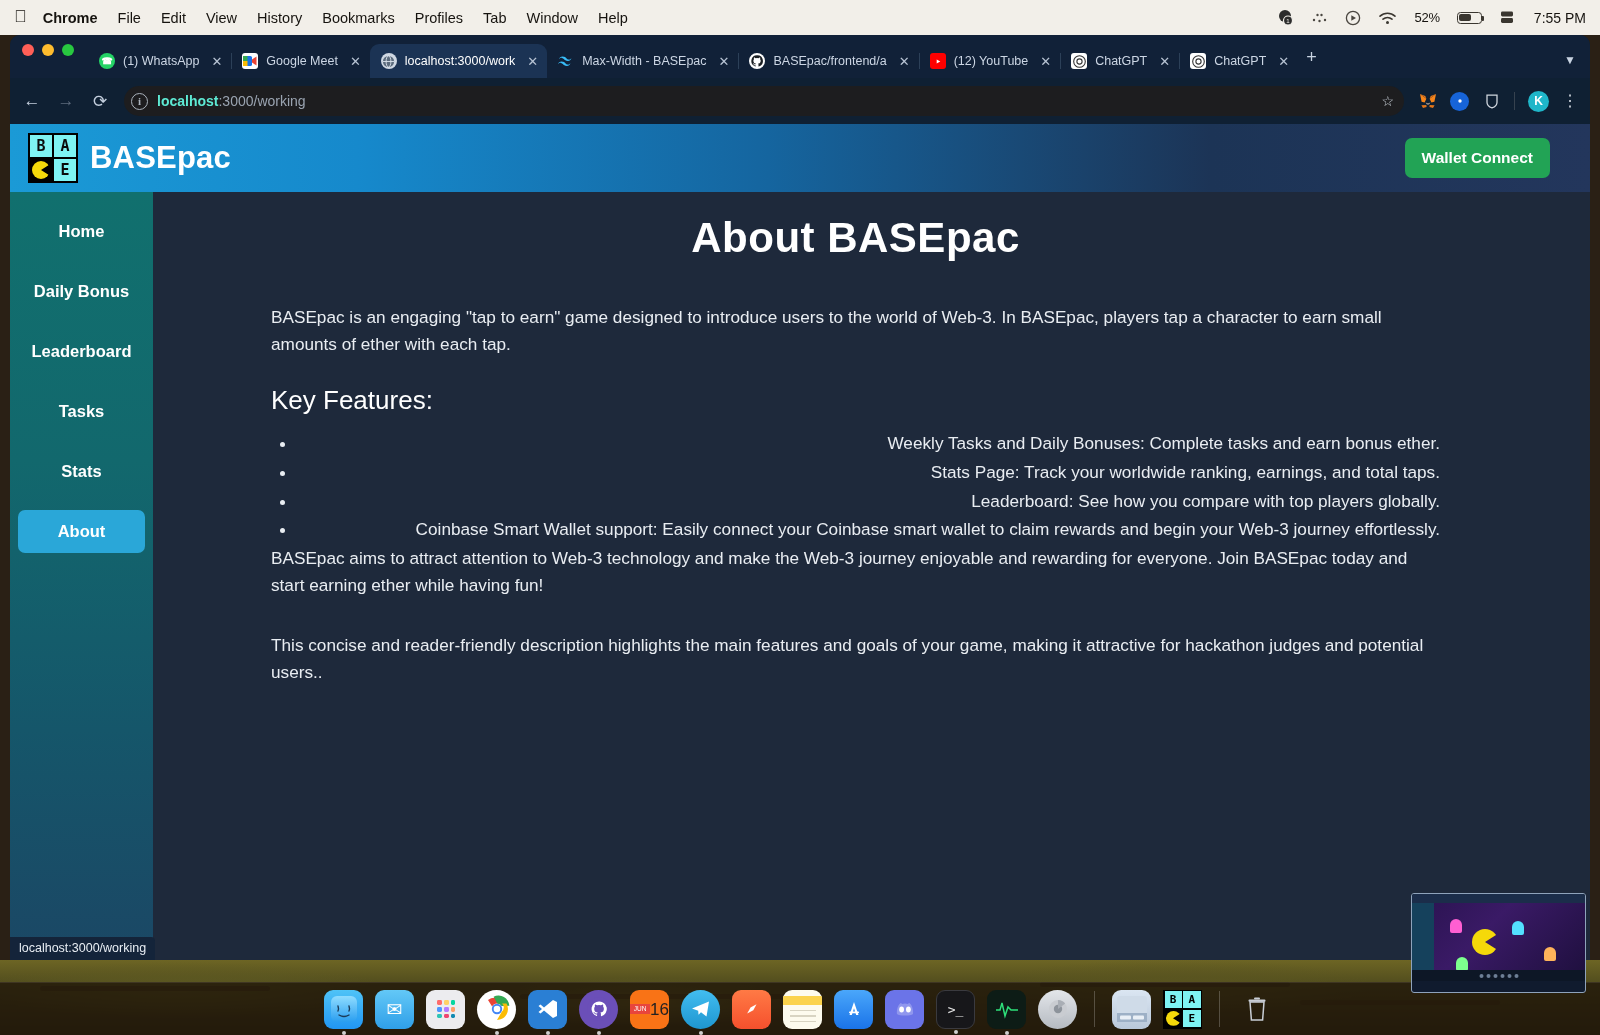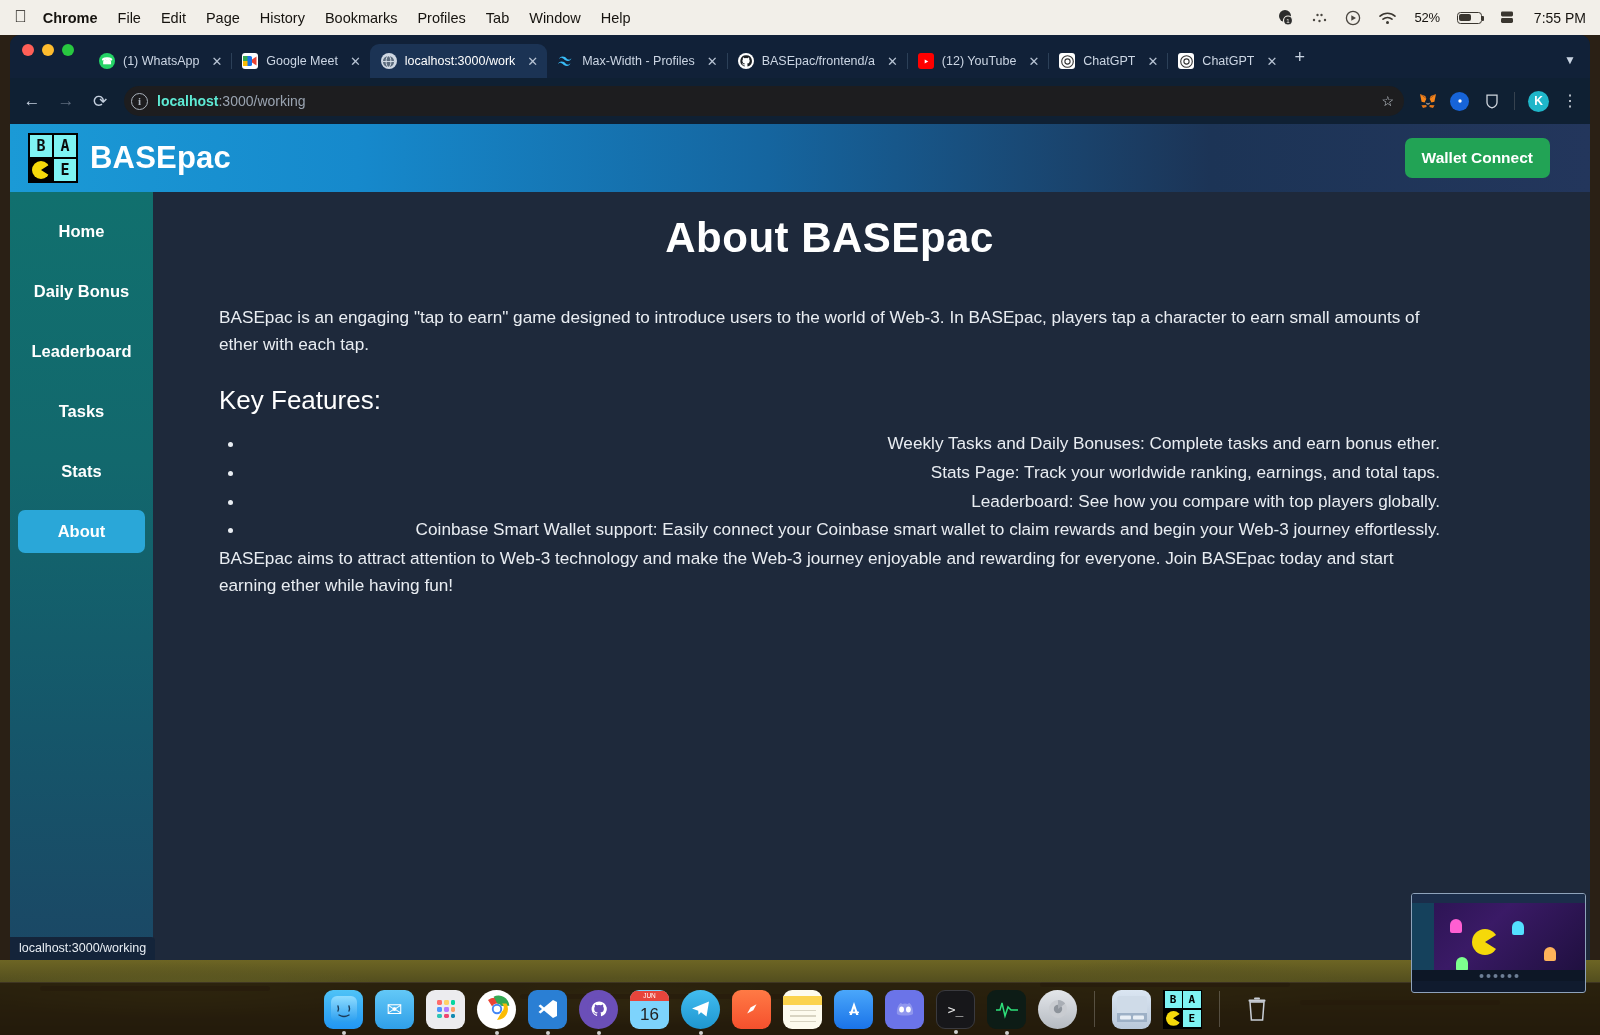--- a/index.html
+++ b/index.html
@@ -143,21 +143,21 @@
     padding: 18px 8px 0 8px;
     display: flex; flex-direction: column; gap: 17px;
   }
   .nav-item {
     color: #ffffff; font-size: 16.5px; font-weight: bold;
     padding: 12px 8px; border-radius: 7px;
     text-align: center; cursor: pointer; white-space: nowrap;
   }
   .nav-item.active { background: #2aa7d8; }
 
-  .content { flex: 1; background: #1e293b; padding: 22px 150px 0 66px; overflow: hidden; }
+  .content { flex: 1; background: #1e293b; padding: 22px 150px 0 118px; overflow: hidden; }
   .page-title {
     text-align: center; color: #ffffff;
     font-size: 42px; font-weight: bold; letter-spacing: 0.5px;
     margin-bottom: 42px;
   }
   .content p, .content li { color: #e9edf2; font-size: 17.2px; line-height: 1.55; }
   .content p { margin-bottom: 8px; }
   .section-h {
     color: #ffffff; font-size: 26px; font-weight: normal;
     margin: 28px 0 14px 0;
@@ -229,21 +229,21 @@
   .pv-dots i { width: 4px; height: 4px; border-radius: 50%; background: #6d7f96; display: block; }
 </style>
 </head>
 <body>
 
 <div class="menubar">
   <span class="apple"></span>
   <span class="mi bold">Chrome</span>
   <span class="mi">File</span>
   <span class="mi">Edit</span>
-  <span class="mi">Page</span>
+  <span class="mi">View</span>
   <span class="mi">History</span>
   <span class="mi">Bookmarks</span>
   <span class="mi">Profiles</span>
   <span class="mi">Tab</span>
   <span class="mi">Window</span>
   <span class="mi">Help</span>
   <span class="spacer"></span>
   <span class="right">
     <span class="mb-icon">
       <svg width="17" height="17" viewBox="0 0 17 17">
@@ -332,21 +332,21 @@
         <span class="title">localhost:3000/work</span>
         <span class="tabx">✕</span>
       </div>
       <div class="tab">
         <span class="favicon">
           <svg width="16" height="11" viewBox="0 0 16 11">
               <path d="M4.5 0.5C2.7 0.5 1.6 1.4 1 3.2c0.9-1.2 1.9-1.6 3.1-1.3 0.7 0.2 1.2 0.7 1.7 1.2 0.9 0.9 1.9 1.9 4.1 1.9 1.8 0 2.9-0.9 3.5-2.7-0.9 1.2-1.9 1.6-3.1 1.3-0.7-0.2-1.2-0.7-1.7-1.2C7.7 1.5 6.7 0.5 4.5 0.5z" fill="#38bdf8"></path>
               <path d="M1 5.5C-0.8 5.5 -1.9 6.4 -2.5 8.2c0.9-1.2 1.9-1.6 3.1-1.3 0.7 0.2 1.2 0.7 1.7 1.2 0.9 0.9 1.9 1.9 4.1 1.9 1.8 0 2.9-0.9 3.5-2.7-0.9 1.2-1.9 1.6-3.1 1.3C6.1 8.4 5.6 7.9 5.1 7.4 4.2 6.5 3.2 5.5 1 5.5z" fill="#38bdf8" transform="translate(2.5 0)"></path>
             </svg>
         </span>
-        <span class="title">Max-Width - Profiles</span>
+        <span class="title">Max-Width - BASEpac</span>
         <span class="tabx">✕</span>
           <span class="sep"></span>
       </div>
       <div class="tab">
         <span class="favicon" style="background:#ffffff;border-radius:50%;">
           <svg width="14" height="14" viewBox="0 0 14 14">
               <circle cx="7" cy="7" r="7" fill="#fff"></circle>
               <path d="M7 1.3a5.7 5.7 0 0 0-1.8 11.1c0.3 0.05 0.4-0.12 0.4-0.27v-1c-1.6 0.35-1.95-0.68-1.95-0.68-0.26-0.67-0.64-0.85-0.64-0.85-0.53-0.36 0.04-0.35 0.04-0.35 0.58 0.04 0.89 0.6 0.89 0.6 0.52 0.89 1.36 0.63 1.7 0.48 0.05-0.38 0.2-0.63 0.37-0.78-1.28-0.15-2.63-0.64-2.63-2.85 0-0.63 0.22-1.14 0.59-1.55-0.06-0.15-0.26-0.74 0.06-1.53 0 0 0.48-0.16 1.58 0.59a5.4 5.4 0 0 1 2.88 0c1.1-0.75 1.58-0.59 1.58-0.59 0.32 0.79 0.12 1.38 0.06 1.53 0.37 0.41 0.59 0.92 0.59 1.55 0 2.22-1.35 2.7-2.64 2.84 0.21 0.18 0.39 0.53 0.39 1.07v1.58c0 0.15 0.1 0.33 0.4 0.27A5.7 5.7 0 0 0 7 1.3z" fill="#1b1f23"></path>
             </svg>
         </span>
@@ -456,20 +456,21 @@
 
         <h2 class="section-h">Key Features:</h2>
         <ul class="feature-list">
           <li>Weekly Tasks and Daily Bonuses: Complete tasks and earn bonus ether.</li>
           <li>Stats Page: Track your worldwide ranking, earnings, and total taps.</li>
           <li>Leaderboard: See how you compare with top players globally.</li>
           <li>Coinbase Smart Wallet support: Easily connect your Coinbase smart wallet to claim rewards and begin your Web-3 journey effortlessly.</li>
         </ul>
 
         <p>BASEpac aims to attract attention to Web-3 technology and make the Web-3 journey enjoyable and rewarding for everyone. Join BASEpac today and start earning ether while having fun!</p>
+        <p class="gap-p">This concise and reader-friendly description highlights the main features and goals of your game, making it attractive for hackathon judges and potential users..</p>
       </main>
     </div>
 
     <div class="statusbar">localhost:3000/working</div>
   </div>
 </div>
 
 <div class="wallpaper">
   <span class="wall-streak" style="left:40px;top:26px;width:230px;"></span>
   <span class="wall-streak" style="left:520px;top:34px;width:280px;"></span>
@@ -524,21 +525,21 @@
     <svg width="22" height="22" viewBox="0 0 22 22">
         <path d="M16 2 L20 4 V18 L16 20 L7 12.5 L3.5 15.5 L1.5 14 L5 11 L1.5 8 L3.5 6.5 L7 9.5 Z" fill="#fff"></path>
       </svg>
   </div>
   <div class="dock-ic running" style="background:#6b4fb8;border-radius:50%;">
     <svg width="24" height="24" viewBox="0 0 24 24">
         <circle cx="12" cy="12" r="12" fill="#6b4fb8"></circle>
         <path d="M12 4.5a7.5 7.5 0 0 0-2.4 14.6c0.38 0.07 0.5-0.16 0.5-0.36v-1.3c-2.1 0.45-2.55-0.9-2.55-0.9-0.34-0.88-0.84-1.12-0.84-1.12-0.7-0.47 0.05-0.46 0.05-0.46 0.77 0.06 1.17 0.8 1.17 0.8 0.68 1.17 1.8 0.83 2.24 0.63 0.07-0.5 0.27-0.83 0.48-1.02-1.68-0.2-3.45-0.84-3.45-3.74 0-0.83 0.3-1.5 0.78-2.03-0.08-0.2-0.34-0.98 0.07-2.02 0 0 0.64-0.2 2.08 0.78a7.1 7.1 0 0 1 3.8 0c1.44-0.98 2.07-0.78 2.07-0.78 0.42 1.04 0.16 1.82 0.08 2.02 0.49 0.53 0.78 1.2 0.78 2.03 0 2.9-1.77 3.54-3.46 3.73 0.27 0.24 0.52 0.7 0.52 1.4v2.08c0 0.2 0.13 0.44 0.52 0.36A7.5 7.5 0 0 0 12 4.5Z" fill="#fff"></path>
       </svg>
   </div>
-  <div class="dock-ic" style="background:#7dd3fc;flex-direction:column;overflow:hidden;">
+  <div class="dock-ic" style="background:#f97316;flex-direction:row;overflow:hidden;">
     <span style="background:#e8453c;color:#fff;font-size:6.5px;width:100%;text-align:center;line-height:10px;">JUN</span>
     <span style="color:#222;font-size:17px;line-height:27px;">16</span>
   </div>
   <div class="dock-ic running" style="background:linear-gradient(180deg,#42bdf0,#1e96d0);border-radius:50%;">
     <svg width="22" height="20" viewBox="0 0 22 20">
         <path d="M2 9.5 19 2.5 16.5 17.5 11 13.2 8.5 15.8 8.2 11.8 Z" fill="#fff"></path>
       </svg>
   </div>
   <div class="dock-ic" style="background:linear-gradient(180deg,#ff7a45,#f5502d);">
     <svg width="22" height="22" viewBox="0 0 22 22">

